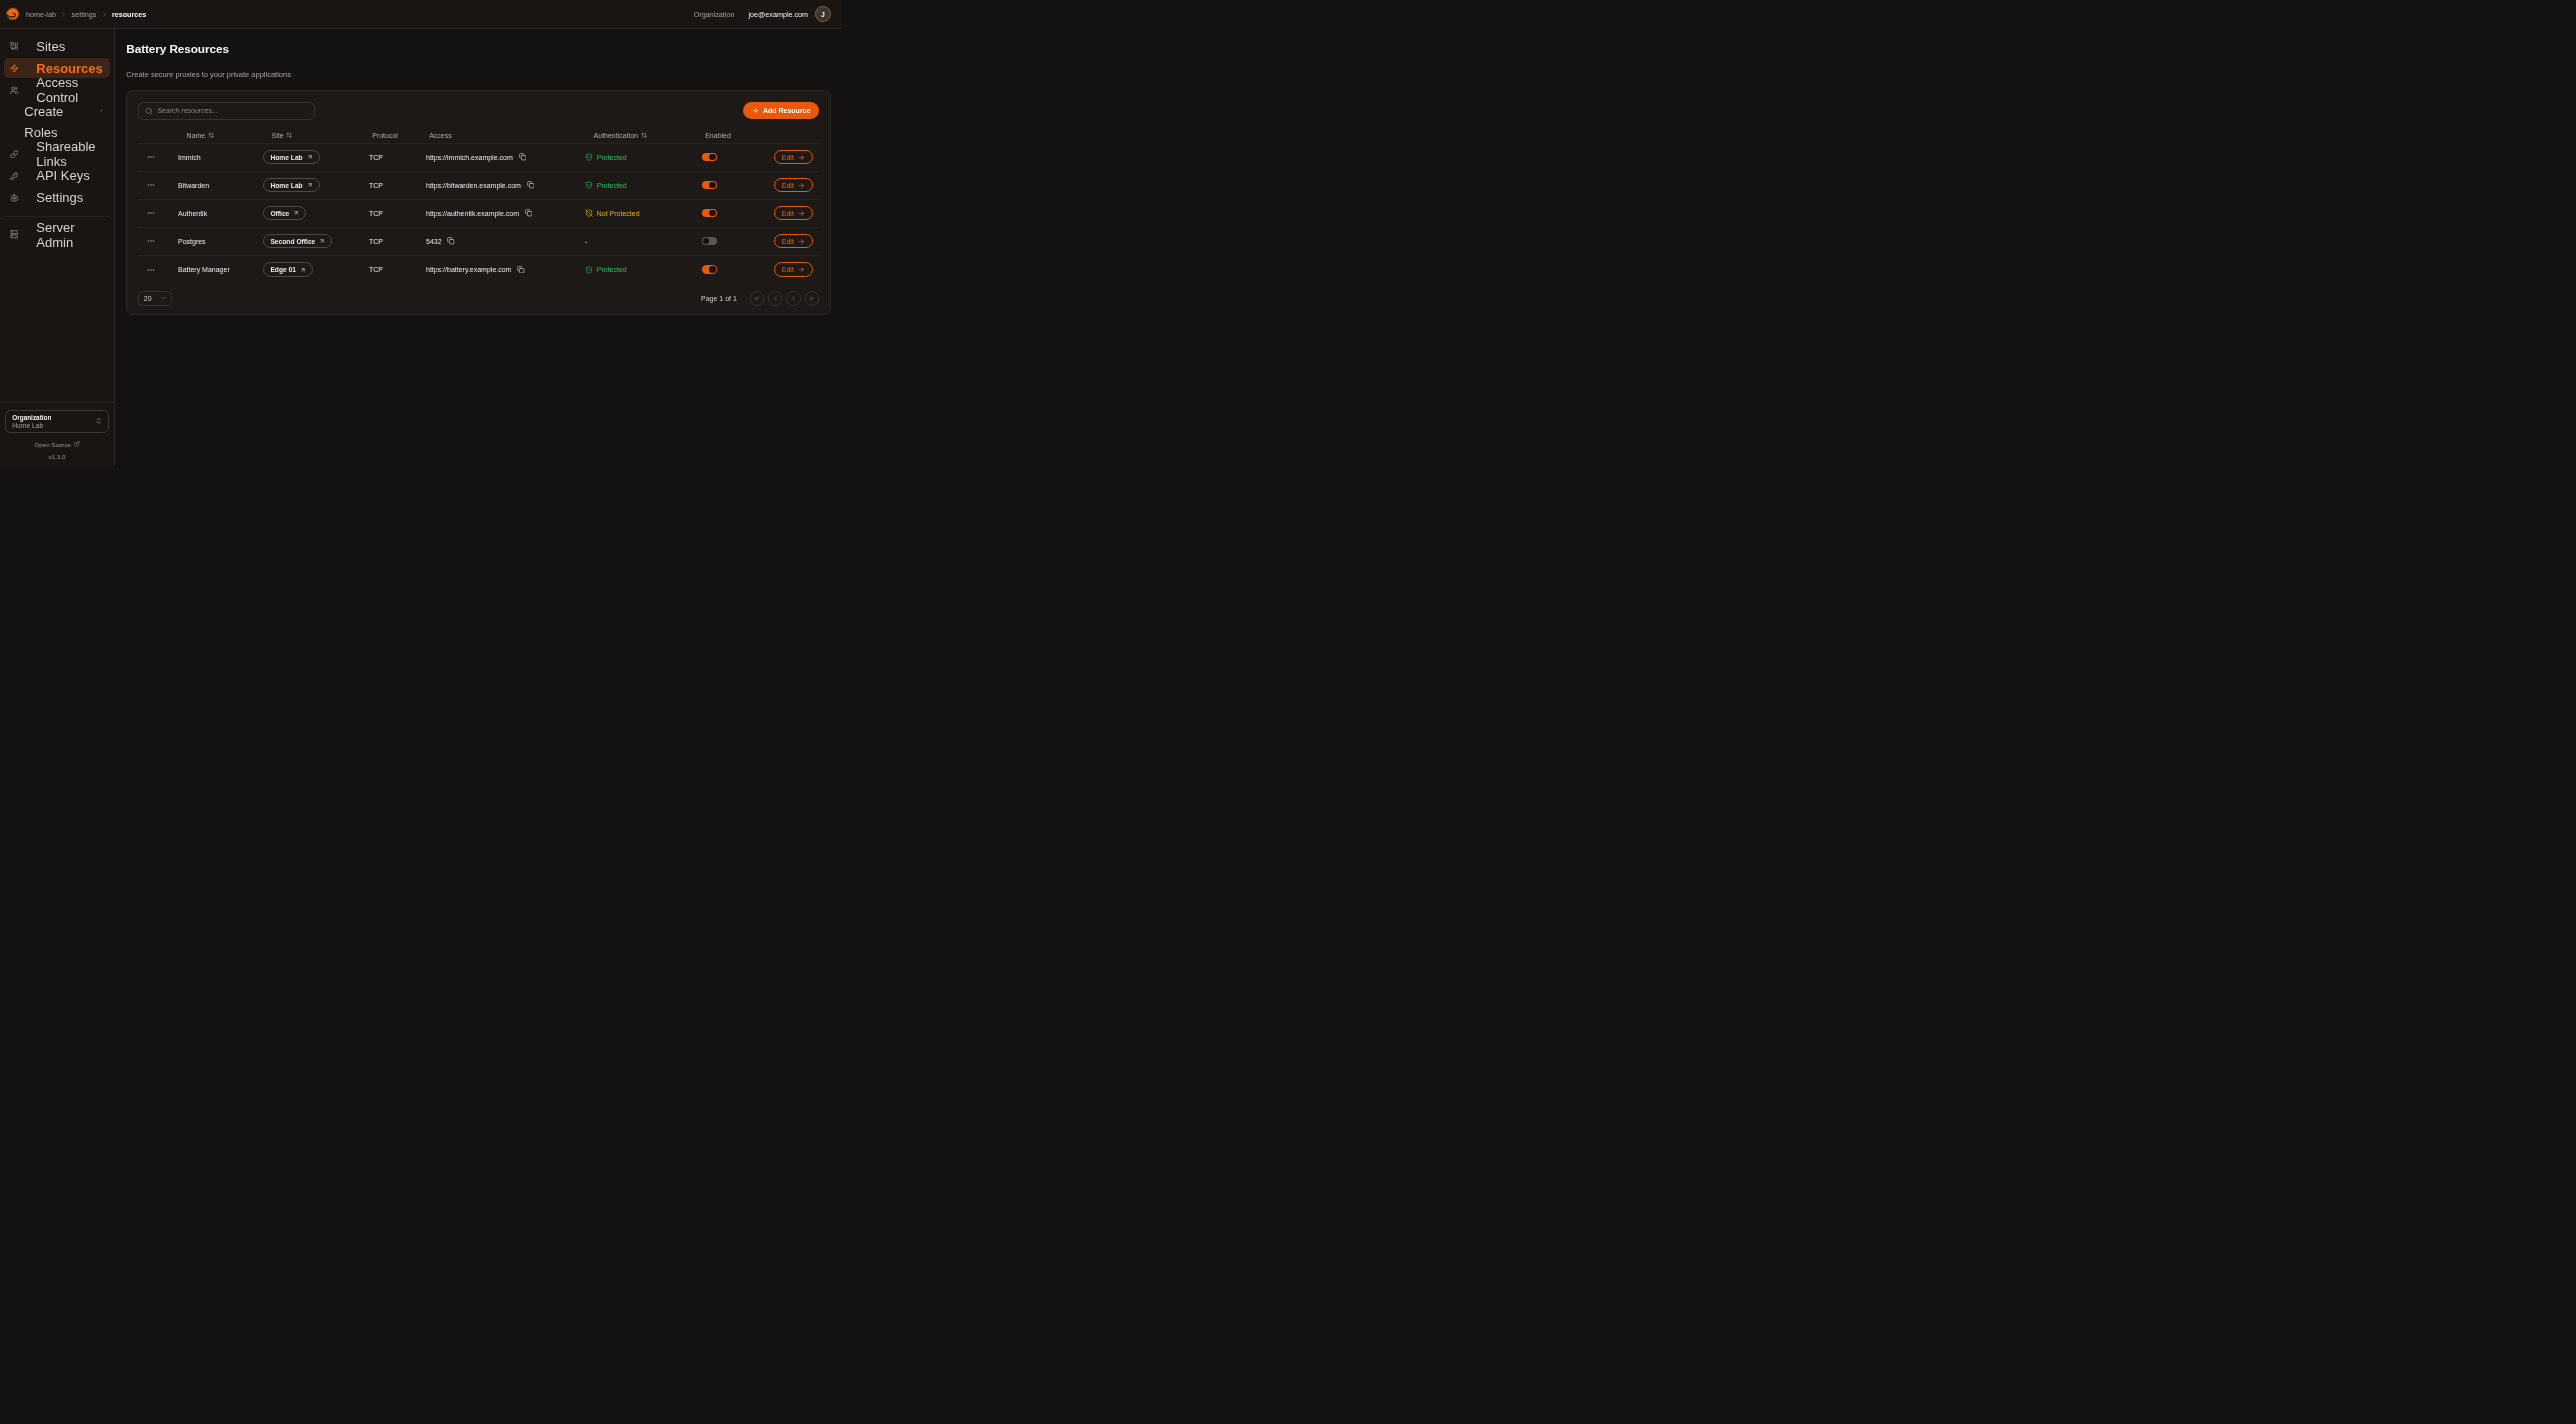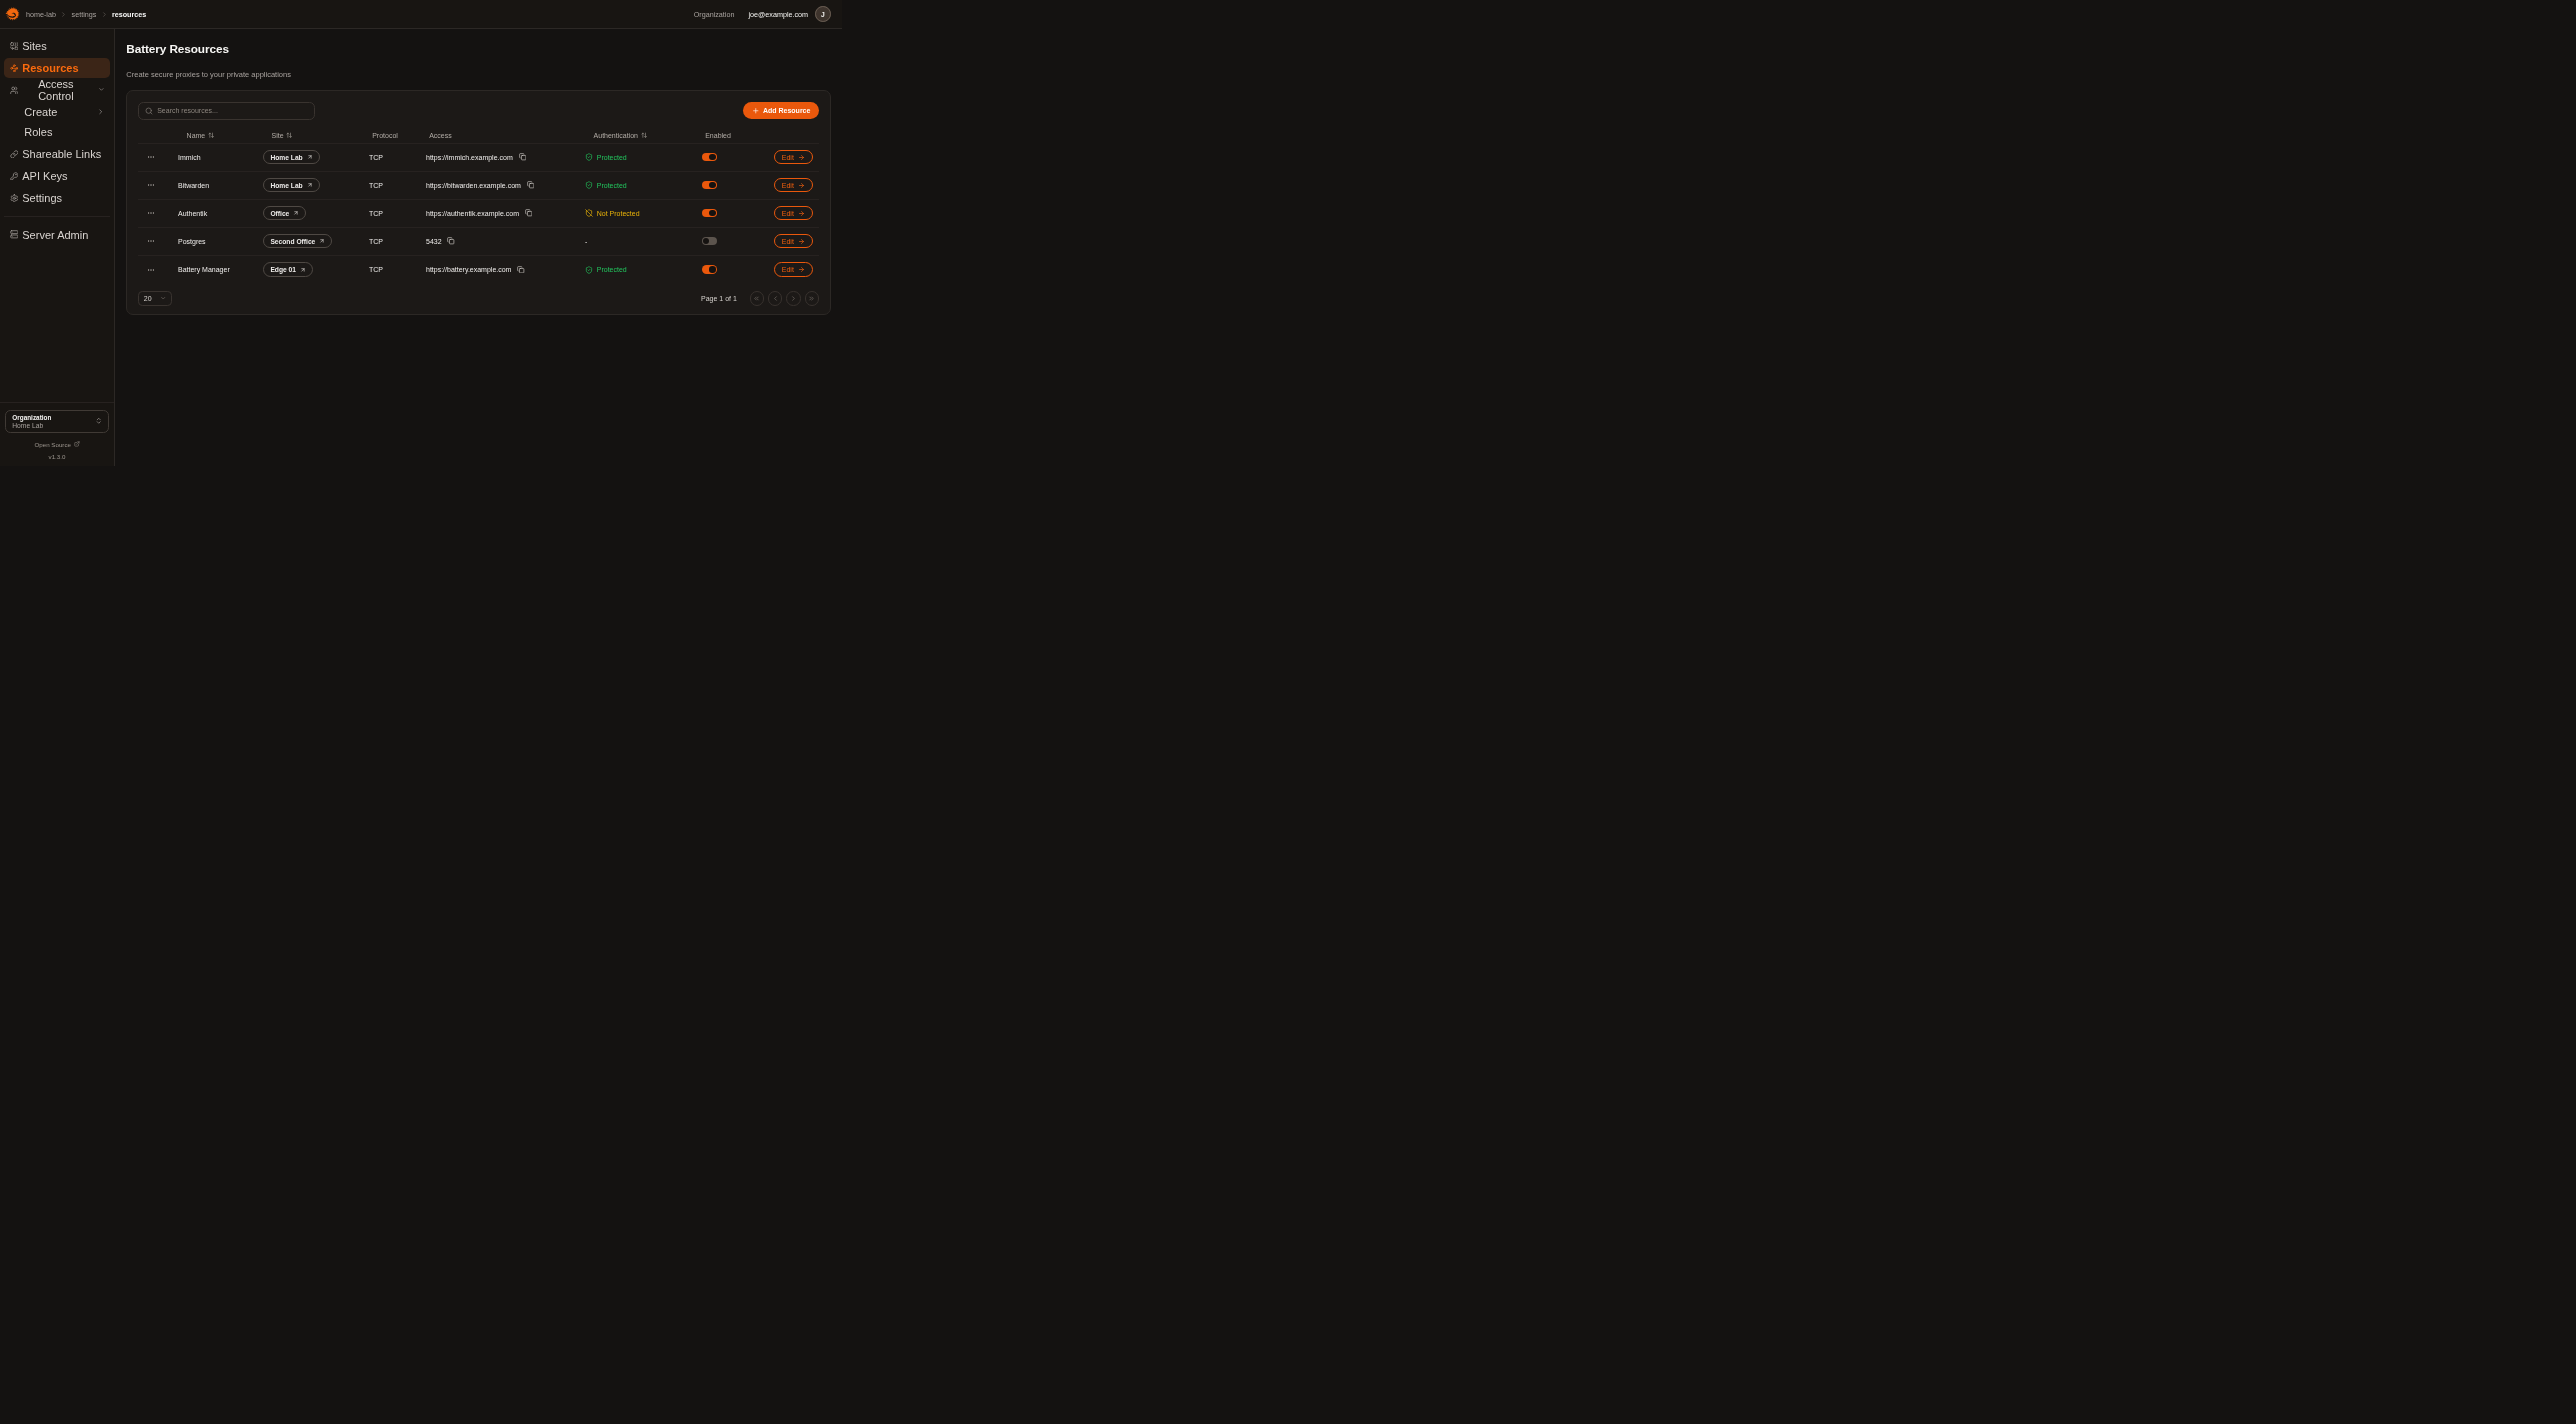--- a/index.html
+++ b/index.html
@@ -33,21 +33,21 @@
   .crumb.current{color:#fafaf9;font-weight:700;}
   .tb-right{display:flex;align-items:center;}
   .doc-link{color:var(--text-2);font-size:7.2px;}
   .email{color:#f5f4f2;font-weight:400;font-size:7.2px;margin-left:14px;}
   .avatar{width:15.6px;height:15.6px;border-radius:50%;background:#3e342d;border:0.5px solid #6e6156;color:#f5f4f2;font-size:6.7px;font-weight:600;display:flex;align-items:center;justify-content:center;margin-left:7px;}
 
   
   .shell{display:flex;height:437px;}
   .sidebar{width:115px;background:var(--panel);border-right:0.5px solid var(--border);display:flex;flex-direction:column;}
   .nav{flex:1;padding:7px 4.3px 0 4.3px;display:flex;flex-direction:column;gap:1.6px;}
-  .nav-item{display:flex;align-items:center;gap:4px;height:20.4px;padding:0 5.4px;border-radius:4.8px;color:#d9d4d0;font-size:11px;text-align:center;}
+  .nav-item{display:flex;align-items:center;gap:18px;height:20.4px;padding:0 5.4px;border-radius:4.8px;color:#d9d4d0;font-size:13px;}
   .nav-item .nicon{color:#a8a29e;width:8.6px;height:8.6px;flex:none;}
   .nav-item .spacer{flex:1;}
   .nav-item .chev{color:#a8a29e;width:7.5px;height:7.5px;}
   .nav-item.active{background:#3b2517;color:var(--accent-text);font-weight:600;}
   .nav-item.active .nicon{color:var(--accent-text);}
   .nav-item.sub{height:19.3px;padding-left:20px;}
   .nav-divider{height:0.5px;background:var(--row-line);margin:6.4px 0;}
   .sb-footer{border-top:0.5px solid var(--row-line);padding:7px 5.4px 6.4px 5.4px;}
   .org-box{width:100%;display:flex;align-items:center;justify-content:space-between;border:0.5px solid #403a35;border-radius:5.4px;padding:2.7px 5.4px 3.2px 5.9px;text-align:left;}
   .org-label{font-size:6.4px;font-weight:700;color:#f5f4f2;}
@@ -57,21 +57,21 @@
   .version{text-align:center;color:#9d968f;font-size:6.2px;margin-top:4.8px;}
 
   
   .main{flex:1;padding:13px 11.3px 0 11.3px;overflow:hidden;}
   .page-title{font-size:11.8px;font-weight:700;color:#f7f6f4;letter-spacing:-0.1px;}
   .page-sub{font-size:7.5px;color:var(--text-2);margin-top:14px;}
   .card{margin-top:11.3px;background:var(--card);border:0.5px solid var(--border);border-radius:7px;padding:10.7px;height:225px;}
 
   .toolbar{display:flex;align-items:center;justify-content:space-between;}
   .search{width:177px;height:17.7px;border:0.5px solid var(--ctl-border);border-radius:5.4px;display:flex;align-items:center;gap:4.3px;padding:0 5.9px;color:var(--muted);}
-  .search input{flex:1;background:transparent;border:none;outline:none;color:var(--text);font-size:7px;font-family:inherit;}
+  .search input{flex:1;background:transparent;border:none;outline:none;color:var(--text);font-size:7px;font-family:inherit;font-style:italic;}
   .search input::placeholder{color:#8d867f;}
   .add-btn{height:17px;border-radius:536px;background:var(--accent);color:#fff;font-size:7px;font-weight:600;display:flex;align-items:center;gap:3.8px;padding:0 8.6px;}
 
   
   .table{margin-top:8px;}
   .trow{display:grid;grid-template-columns:40px 85px 106px 57px 159px 117px 74px 1fr;align-items:center;}
   .thead{height:16px;border-bottom:0.5px solid var(--row-line);}
   .th{display:flex;align-items:center;gap:2.7px;font-size:7px;color:#b3ada7;}
   .th.sortable{padding-left:8.6px;}
   .th.pad{padding-left:3.2px;}

